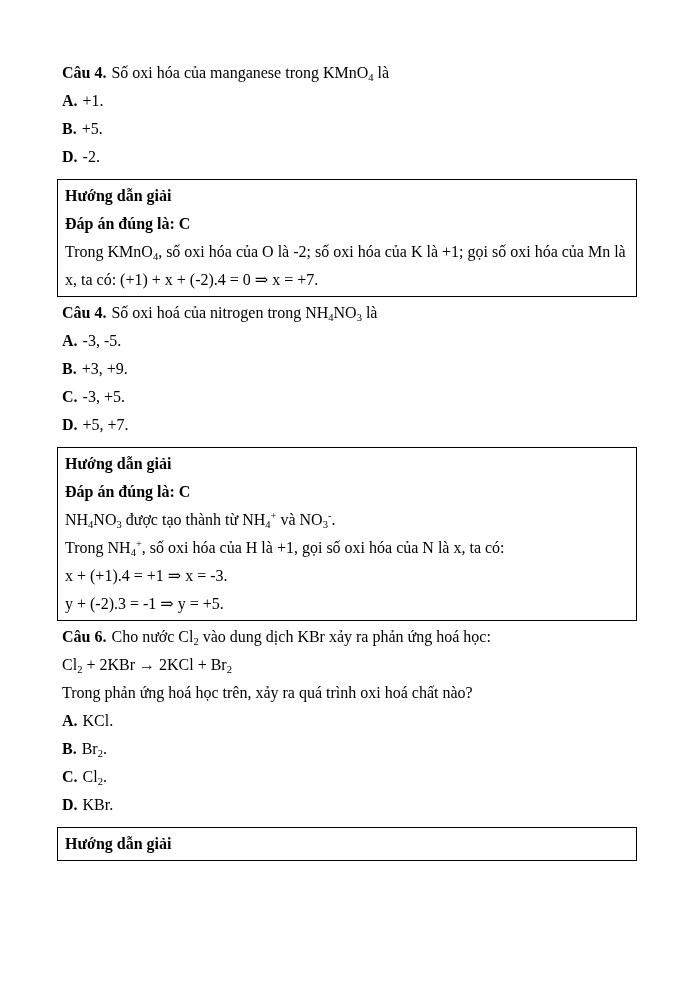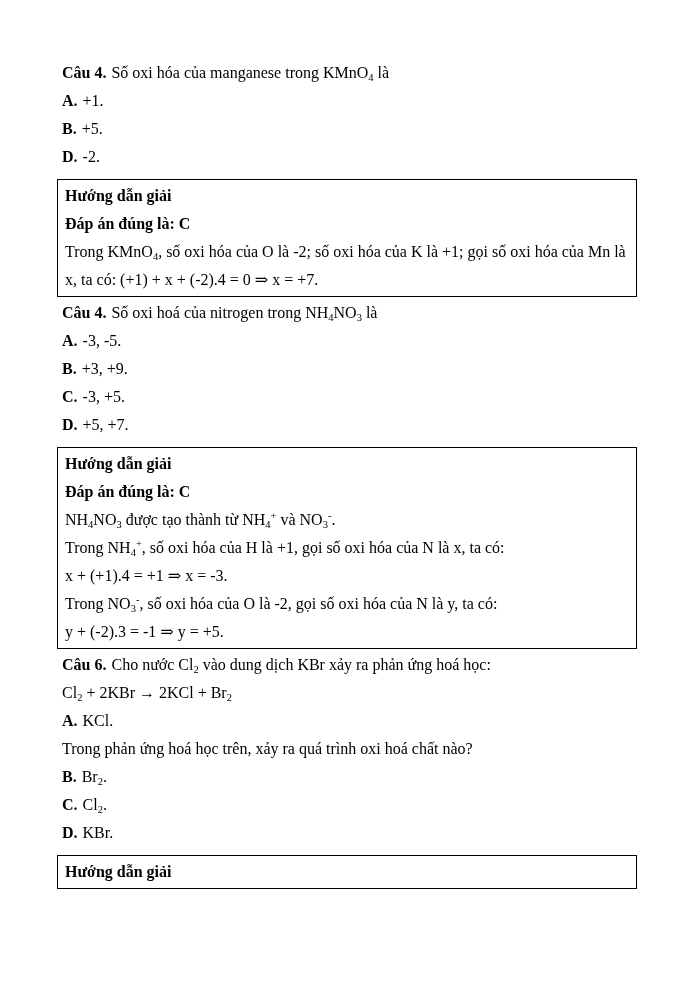--- a/index.html
+++ b/index.html
@@ -78,32 +78,31 @@
   <p class="line">
     <span class="lbl">D.</span><span>+5, +7.</span>
   </p>
 
   <div class="hdg-box">
     <p class="line bold">Hướng dẫn giải</p>
     <p class="line bold">Đáp án đúng là: C</p>
     <p class="line">NH<sub>4</sub>NO<sub>3</sub> được tạo thành từ NH<sub>4</sub><sup>+</sup> và NO<sub>3</sub><sup>-</sup>.</p>
     <p class="line">Trong NH<sub>4</sub><sup>+</sup>, số oxi hóa của H là +1, gọi số oxi hóa của N là x, ta có:</p>
     <p class="line">x + (+1).4 = +1 ⇒ x = -3.</p>
-    <p class="line">Trong NO<sub>3</sub><sup>-</sup>, số oxi hóa của O là -2, gọi số oxi hóa của N là y, ta có:</p>
     <p class="line">y + (-2).3 = -1 ⇒ y = +5.</p>
   </div>
 
   <p class="line">
     <span class="lbl">Câu 6.</span><span>Cho nước Cl<sub>2</sub> vào dung dịch KBr xảy ra phản ứng hoá học:</span>
   </p>
   <p class="line eq">Cl<sub>2</sub> + 2KBr → 2KCl + Br<sub>2</sub></p>
+  <p class="line">Trong phản ứng hoá học trên, xảy ra quá trình oxi hoá chất nào?</p>
   <p class="line">
     <span class="lbl">A.</span><span>KCl.</span>
   </p>
-  <p class="line">Trong phản ứng hoá học trên, xảy ra quá trình oxi hoá chất nào?</p>
   <p class="line">
     <span class="lbl">B.</span><span>Br<sub>2</sub>.</span>
   </p>
   <p class="line">
     <span class="lbl">C.</span><span>Cl<sub>2</sub>.</span>
   </p>
   <p class="line">
     <span class="lbl">D.</span><span>KBr.</span>
   </p>
 

